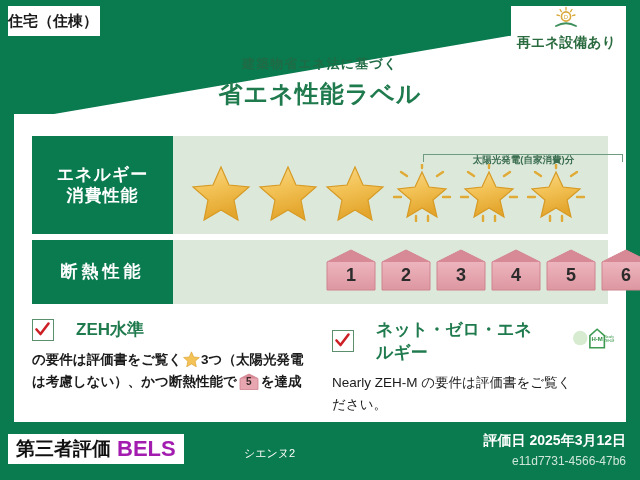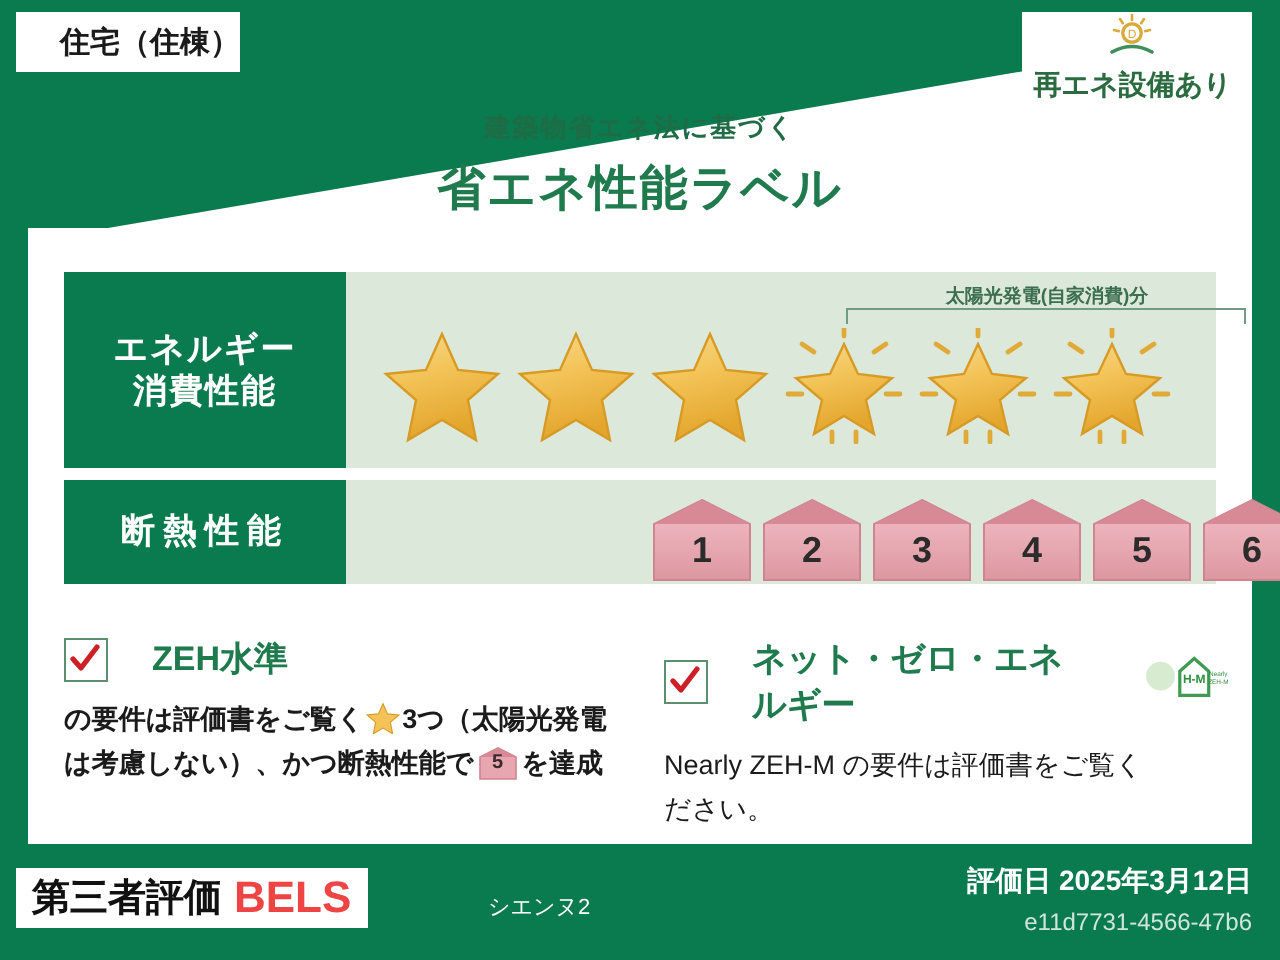--- a/index.html
+++ b/index.html
@@ -19,54 +19,54 @@
     background:#ffffff;
     clip-path:polygon(0 38px, 318px 38px, 318px 0, 612px 0, 612px 412px, 0 412px);
   }
   .diag-green{
     position:absolute;left:14px;top:10px;width:612px;height:120px;
     background:#0a7a4f;
     clip-path:polygon(0 0, 612px 0, 612px 6px, 40px 104px, 0 104px);
   }
   
   .type-chip{
-    position:absolute;left:8px;top:6px;width:112px;height:30px;
-    background:#ffffff;display:flex;align-items:center;justify-content:flex-end;
+    position:absolute;left:8px;top:6px;width:92px;height:30px;
+    background:#ffffff;display:flex;align-items:center;justify-content:flex-start;
     font-size:15px;font-weight:bold;color:#1b1b1b;letter-spacing:0px;
   }
   
   .renew-badge{
     position:absolute;right:14px;top:6px;height:30px;
     background:#ffffff;display:flex;align-items:center;gap:4px;
     padding:0 10px 0 6px;
     flex-direction:column;
   }
   .renew-badge .txt{font-size:14px;font-weight:bold;color:#2a6b3f;letter-spacing:0px;}
   .sun-ic{width:26px;height:24px;display:block;}
 
   
   .title-wrap{position:absolute;left:0;top:55px;width:640px;text-align:center;}
   .title-sub{font-size:13px;font-weight:bold;color:#1f6b45;letter-spacing:1px;}
   .title-main{font-size:24px;font-weight:bold;color:#1f7a4d;letter-spacing:1px;margin-top:5px;}
 
   
   .row{position:absolute;left:32px;width:576px;display:flex;}
   .row-energy{top:136px;height:98px;}
-  .row-insul{top:240px;height:52px;}
+  .row-insul{top:240px;height:64px;}
   .row-label{
     width:141px;flex:0 0 141px;background:#0a7a4f;color:#fff;
     display:flex;flex-direction:column;align-items:center;justify-content:center;
     font-weight:bold;line-height:1.25;
   }
   .row-label .l1,.row-label .l2{font-size:17px;letter-spacing:1px;}
   .row-insul .row-label .l1{font-size:17px;letter-spacing:4px;}
   .row-body{flex:1;background:#dce9da;position:relative;}
 
   
-  .solar-cap{position:absolute;left:248px;top:2px;width:205px;text-align:center;}
+  .solar-cap{position:absolute;left:248px;top:13px;width:205px;text-align:center;}
   .solar-cap .cap-txt{font-size:9.5px;color:#3c6e52;font-weight:bold;letter-spacing:0px;}
   .bracket{position:absolute;left:250px;top:18px;width:200px;height:8px;
     border:1.5px solid #6f9b80;border-bottom:none;box-sizing:border-box;}
 
   
   .stars{position:absolute;left:0;top:22px;width:100%;height:72px;
     display:flex;align-items:center;padding-left:14px;box-sizing:border-box;}
   .star-cell{width:67px;height:72px;position:relative;flex:0 0 67px;}
   .star-svg{position:absolute;left:4px;top:6px;width:60px;height:58px;}
 
@@ -95,21 +95,21 @@
   .inline-grade svg{position:absolute;inset:0;width:20px;height:17px;}
   .inline-grade i{position:absolute;inset:0;display:flex;align-items:flex-end;
     justify-content:center;font-style:normal;font-size:10px;font-weight:bold;color:#3a2a2a;}
   .zehm-logo{width:56px;height:30px;display:inline-block;vertical-align:-9px;margin-left:4px;}
 
   
   .footer{position:absolute;left:0;bottom:0;width:640px;height:54px;background:#0a7a4f;}
   .bels-chip{position:absolute;left:8px;top:8px;height:30px;background:#ffffff;
     display:flex;align-items:center;padding:0 8px;}
   .bels-chip .jp{font-size:19px;font-weight:bold;color:#111;letter-spacing:0px;}
-  .bels-chip .bels{font-size:22px;font-weight:bold;color:#ef4444;margin-left:6px;letter-spacing:0px;}
+  .bels-chip .bels{font-size:22px;font-weight:bold;color:#a21caf;margin-left:6px;letter-spacing:0px;}
   .bldg-name{position:absolute;left:212px;top:20px;font-size:11px;color:#ffffff;margin-left:32px;}
   .eval-date{position:absolute;right:14px;top:6px;font-size:14px;color:#ffffff;font-weight:bold;text-align:right;}
   .eval-id{position:absolute;right:14px;top:28px;font-size:12px;color:#cfe6da;text-align:left;letter-spacing:0px;}
 </style>
 </head>
 <body>
 
 <div class="label-root">
 
   <div class="white-sheet"></div>

